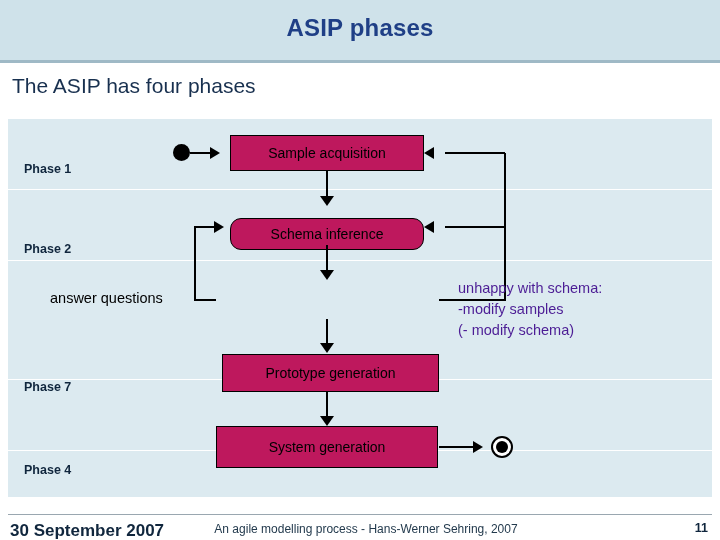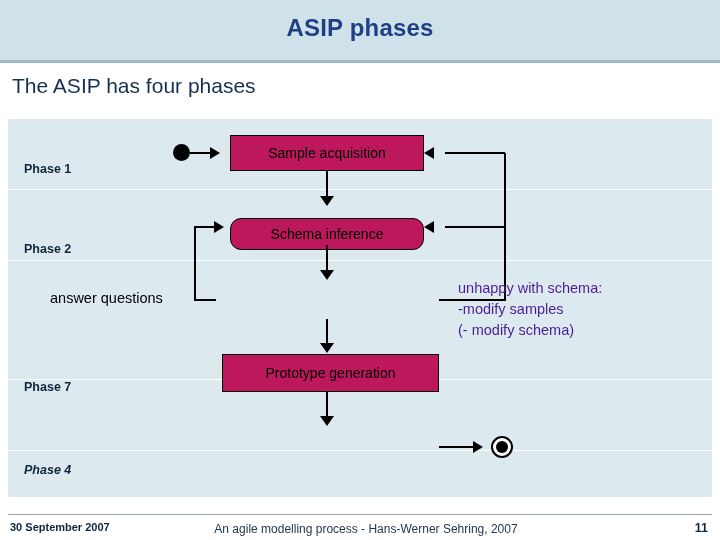--- a/index.html
+++ b/index.html
@@ -159,21 +159,21 @@
   .footer-rule {
     position: absolute;
     left: 8px; top: 514px;
     width: 704px;
     height: 1px;
     background: #9aa7b0;
   }
   .footer-left {
     position: absolute;
     left: 10px; top: 521px;
-    font-size: 11px;
+    font-size: 17px;
     font-weight: bold;
     color: #10263d;
   }
   .footer-center {
     position: absolute;
     left: 0; top: 522px;
     width: 720px;
     text-align: center;
     font-size: 12px;
     color: #233a4d;
@@ -199,39 +199,42 @@
 
   <div class="band b1"></div>
   <div class="band b2"></div>
   <div class="band b3"></div>
   <div class="band b4"></div>
   <div class="band b5"></div>
 
   <div class="phase-label" style="left:16px; top:44px;">Phase 1</div>
   <div class="phase-label" style="left:16px; top:124px;">Phase 2</div>
   <div class="phase-label" style="left:16px; top:262px;">Phase 7</div>
-  <div class="phase-label" style="left:16px; top:345px;font-style:italic;">Phase 4</div>
+  <div class="phase-label" style="left:16px; top:345px;">Phase 4</div>
 
   <div class="start-node" style="left:165px; top:26px;"></div>
   <div class="hline" style="left:182px; top:34px; width:22px;"></div>
   <div class="arrow-right" style="left:202px; top:29px;"></div>
 
   <div class="act" style="left:222px; top:17px; width:194px; height:36px;">
     <span>Sample acquisition</span>
   </div>
 
   <div class="act" style="left:222px; top:100px; width:194px; height:32px;border-radius:11px;">
     <span>Schema inference</span>
   </div>
 
 
   <div class="act" style="left:214px; top:236px; width:217px; height:38px;">
     <span>Prototype generation</span>
   </div>
 
+  <div class="act" style="left:208px; top:308px; width:222px; height:42px;">
+    <span>System generation</span>
+  </div>
 
   <div class="vline" style="left:318px; top:53px; height:28px;"></div>
   <div class="arrow-down" style="left:312px; top:78px;"></div>
 
   <div class="vline" style="left:318px; top:127px; height:28px;"></div>
   <div class="arrow-down" style="left:312px; top:152px;"></div>
 
   <div class="vline" style="left:318px; top:201px; height:26px;"></div>
   <div class="arrow-down" style="left:312px; top:225px;"></div>
 

